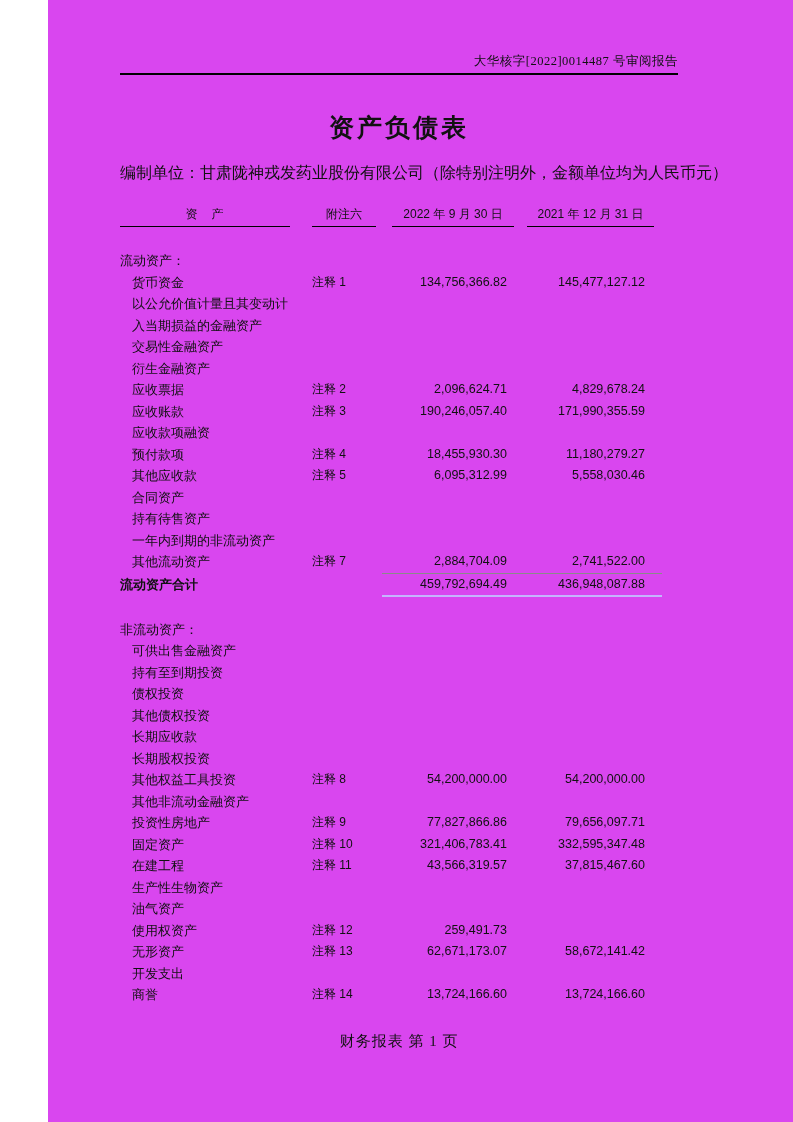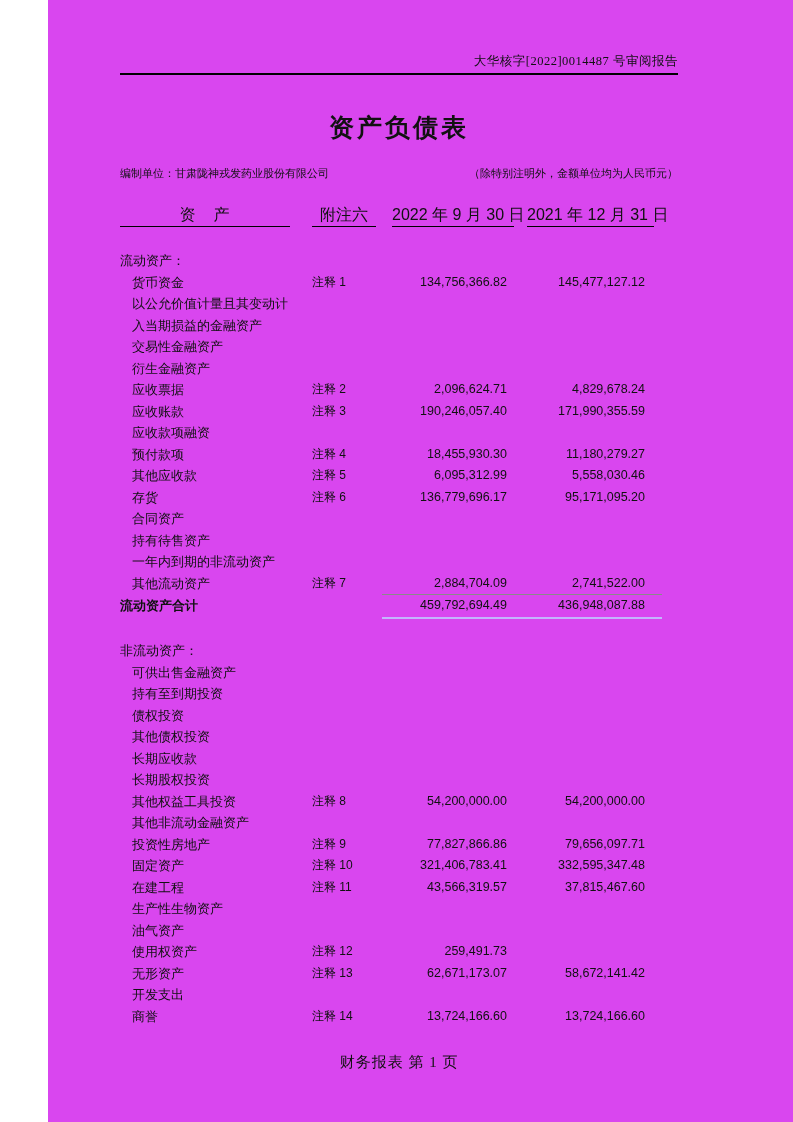--- a/index.html
+++ b/index.html
@@ -44,34 +44,33 @@
     font-size: 25px;
     font-weight: bold;
     letter-spacing: 3px;
     line-height: 30px;
   }
 
   
   .meta-row {
     margin-top: 22px;
     display: flex;
-    justify-content: space-between;
-    font-size: 11px;
+    font-size: 16px;
     line-height: 16px;
     white-space: nowrap;
   }
 
   
   .bs-table { margin-top: 26px; }
   .hrow, .trow {
     display: grid;
     grid-template-columns: 192px 70px 132px 148px;
   }
   .hrow {
-    font-size: 16px;
+    font-size: 12px;
     line-height: 15px;
   }
   .hcell span {
     display: block;
     border-bottom: 1.2px solid #000;
     padding-bottom: 4px;
     text-align: center;
     white-space: nowrap;
   }
   .h-item span  { width: 170px; letter-spacing: 1px; }
@@ -206,26 +205,20 @@
             <div class="cell c-v c-2022">18,455,930.30</div>
             <div class="cell c-v c-2021">11,180,279.27</div>
           </div>
           <div class="trow item">
             <div class="cell c-item">其他应收款</div>
             <div class="cell c-note">注释 5</div>
             <div class="cell c-v c-2022">6,095,312.99</div>
             <div class="cell c-v c-2021">5,558,030.46</div>
           </div>
           <div class="trow item">
-            <div class="cell c-item">存货</div>
-            <div class="cell c-note">注释 6</div>
-            <div class="cell c-v c-2022">136,779,696.17</div>
-            <div class="cell c-v c-2021">95,171,095.20</div>
-          </div>
-          <div class="trow item">
             <div class="cell c-item">合同资产</div>
             <div class="cell c-note"></div>
             <div class="cell c-v c-2022"></div>
             <div class="cell c-v c-2021"></div>
           </div>
           <div class="trow item">
             <div class="cell c-item">持有待售资产</div>
             <div class="cell c-note"></div>
             <div class="cell c-v c-2022"></div>
             <div class="cell c-v c-2021"></div>

